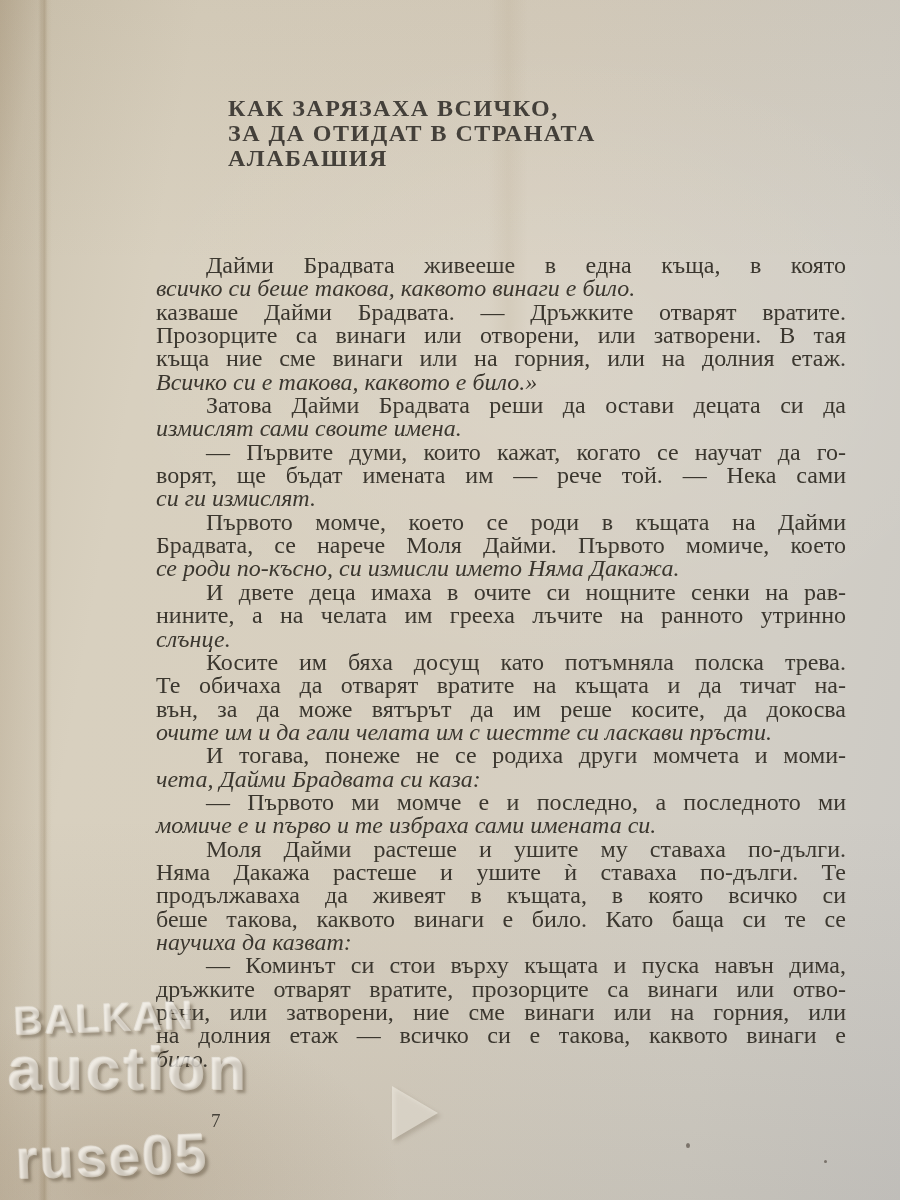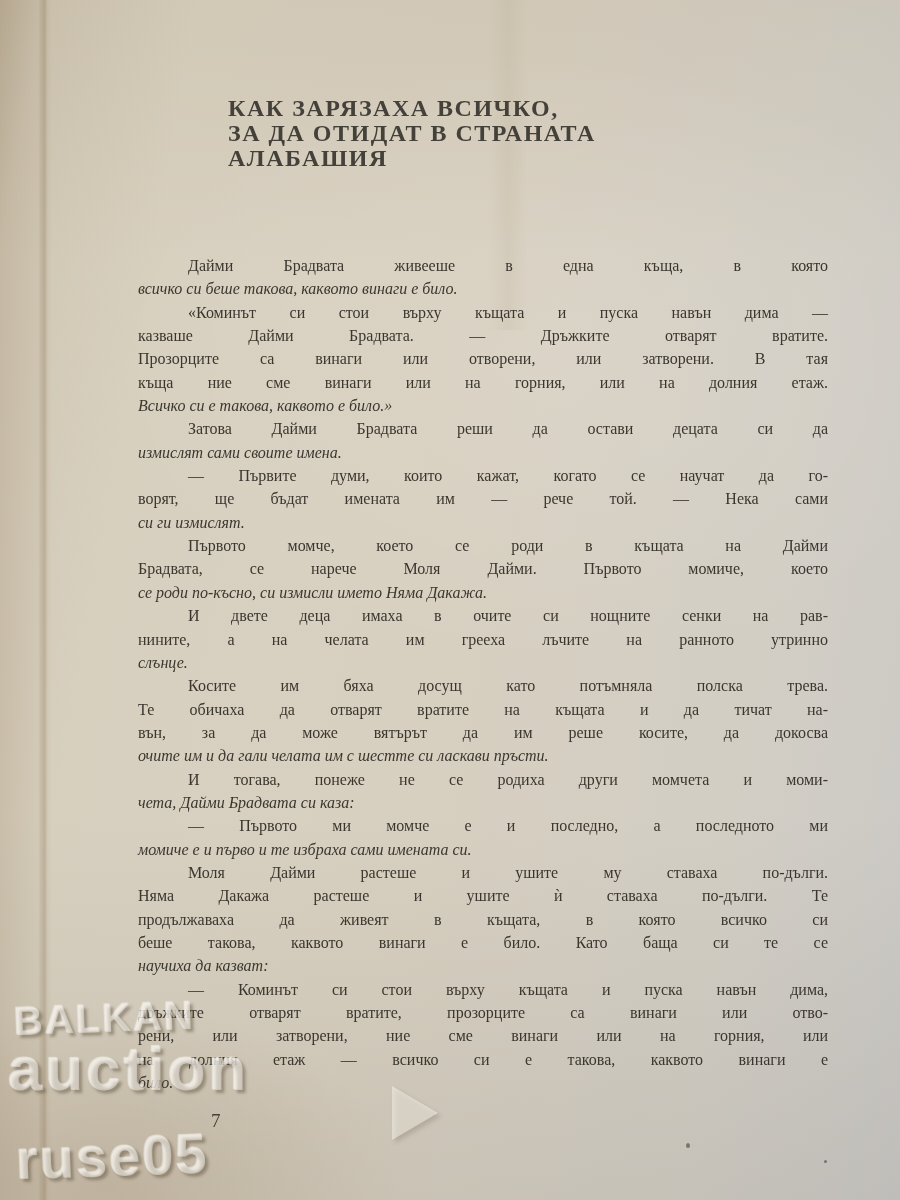--- a/index.html
+++ b/index.html
@@ -26,22 +26,22 @@
   .streak{
     position:absolute;left:488px;top:0;width:40px;height:330px;
     background:linear-gradient(to right, transparent, rgba(158,136,100,0.10), transparent);
   }
   .title{
     position:absolute;left:228px;top:96px;width:420px;
     font-size:24px;line-height:25px;letter-spacing:1.5px;
     color:#44403a;filter:blur(0.3px);font-weight:bold;
   }
   .body-text{
-    position:absolute;left:138px;top:254px;width:690px;
-    font-size:16px;color:#3b372f;filter:blur(0.25px);
+    position:absolute;left:156px;top:254px;width:690px;
+    font-size:24px;color:#3b372f;filter:blur(0.25px);
   }
   .line{
     display:block;height:23.35px;line-height:23.35px;
     text-align:justify;text-align-last:justify;
     white-space:normal;
   }
   .line.first{text-indent:50px;}
   .line.last{text-align-last:left;font-style:italic;}
   .pagenum{
     position:absolute;left:211px;top:1110px;
@@ -80,21 +80,20 @@
 
   <div class="title">
       <div class="title-line">КАК ЗАРЯЗАХА ВСИЧКО,</div>
       <div class="title-line">ЗА ДА ОТИДАТ В СТРАНАТА</div>
       <div class="title-line">АЛАБАШИЯ</div>
     </div>
 
   <div class="body-text">
       <div class="line first">Дайми Брадвата живееше в една къща, в която</div>
       <div class="line last">всичко си беше такова, каквото винаги е било.</div>
-      <div class="line first">«Коминът си стои върху къщата и пуска навън дима —</div>
       <div class="line">казваше Дайми Брадвата. — Дръжките отварят вратите.</div>
       <div class="line">Прозорците са винаги или отворени, или затворени. В тая</div>
       <div class="line">къща ние сме винаги или на горния, или на долния етаж.</div>
       <div class="line last">Всичко си е такова, каквото е било.»</div>
       <div class="line first">Затова Дайми Брадвата реши да остави децата си да</div>
       <div class="line last">измислят сами своите имена.</div>
       <div class="line first">— Първите думи, които кажат, когато се научат да го-</div>
       <div class="line">ворят, ще бъдат имената им — рече той. — Нека сами</div>
       <div class="line last">си ги измислят.</div>
       <div class="line first">Първото момче, което се роди в къщата на Дайми</div>

